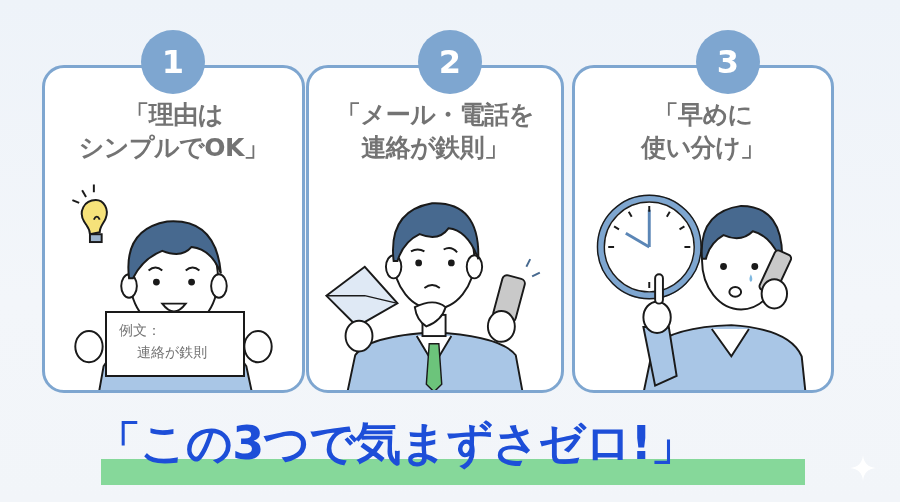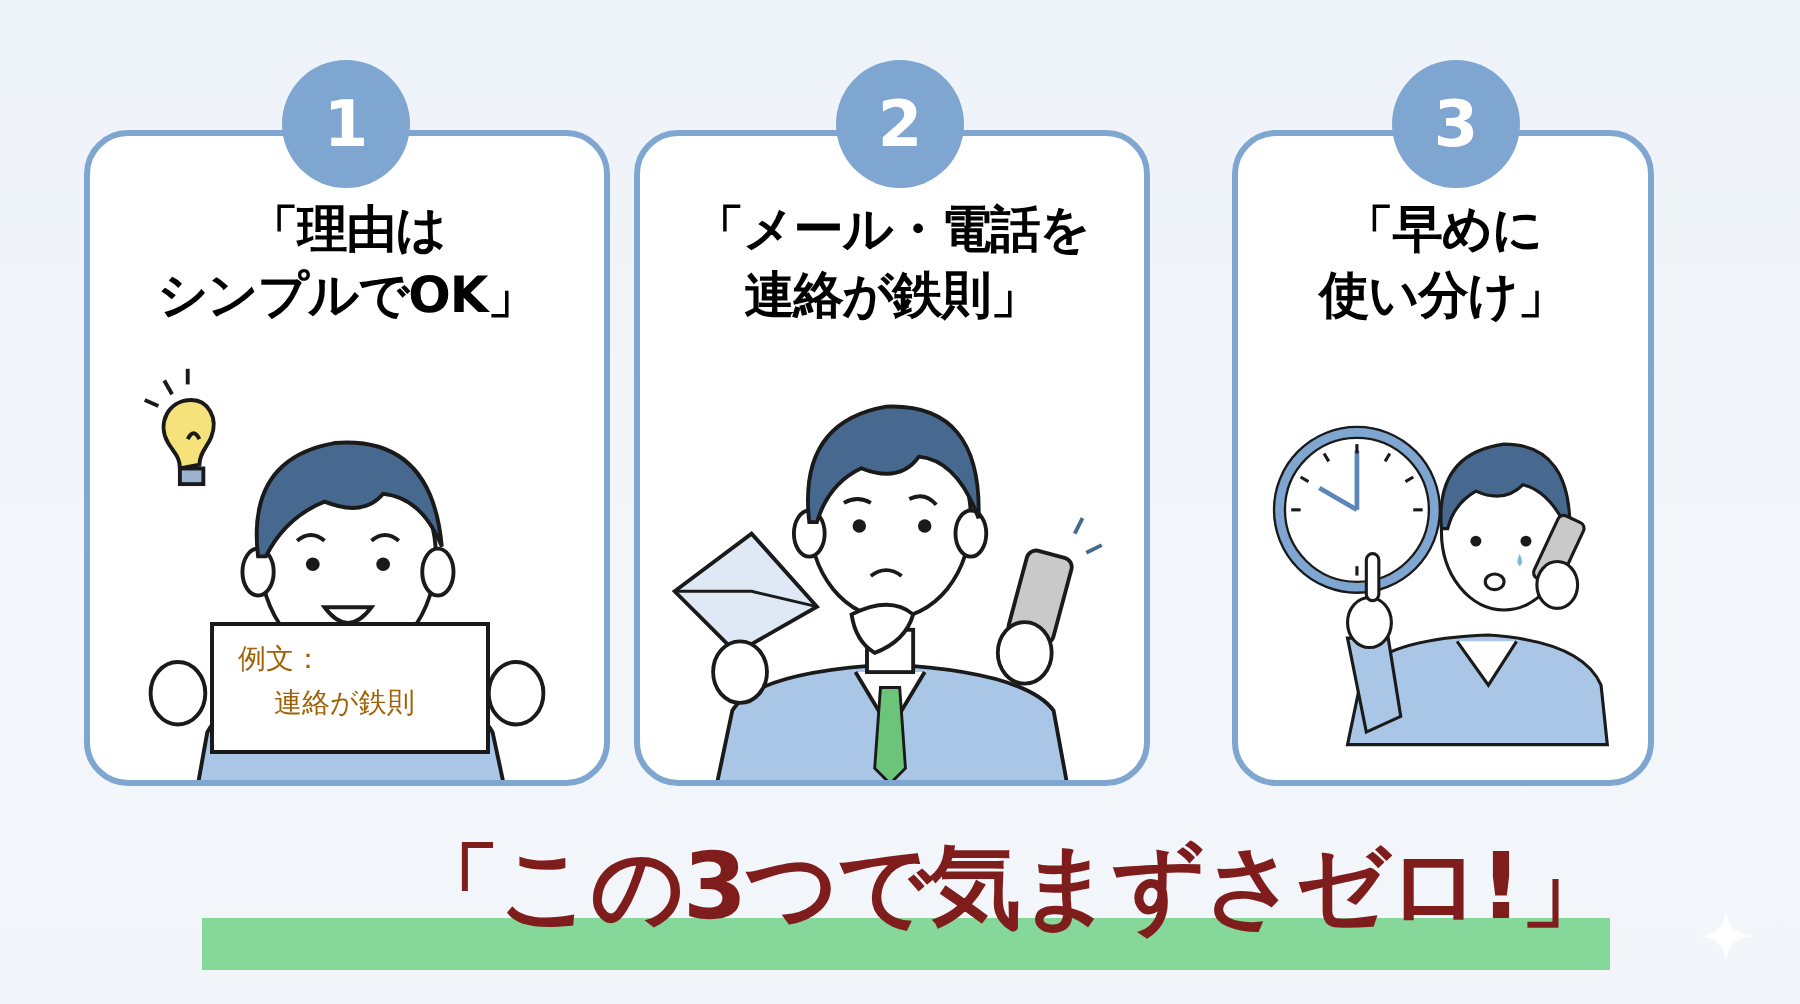--- a/index.html
+++ b/index.html
@@ -12,22 +12,22 @@
   .card {
     position: absolute;
     top: 65px;
     height: 328px;
     background: #ffffff;
     border: 3px solid #7ea6d0;
     border-radius: 22px;
     overflow: hidden;
   }
   .card-1 { left: 42px; width: 263px; }
-  .card-2 { left: 317px; width: 258px; }
-  .card-3 { left: 616px; width: 211px; }
+  .card-2 { left: 306px; width: 258px; }
+  .card-3 { left: 572px; width: 262px; }
   .num-badge {
     position: absolute;
     top: 30px;
     width: 64px; height: 64px;
     border-radius: 50%;
     background: #7ea6d0;
     color: #ffffff;
     font-weight: bold;
     font-size: 32px;
     display: flex; align-items: center; justify-content: center;
@@ -36,56 +36,56 @@
   .badge-1 { left: 141px; }
   .badge-2 { left: 418px; }
   .badge-3 { left: 696px; }
   .card-title {
     position: absolute;
     top: 30px; left: 0; right: 0;
     text-align: center;
     font-weight: bold;
     font-size: 25px;
     line-height: 33px;
-    color: #000000;
+    color: #737373;
     letter-spacing: -0.5px;
   }
   .card-title span { display: block; white-space: nowrap; }
   .illus { position: absolute; left: 0; top: 110px; width: 100%; height: 218px; }
   .sign {
     position: absolute;
     left: 60px; top: 243px;
     width: 140px; height: 66px;
     background: #fff;
     border: 2px solid #1a1a1a;
     font-size: 14px;
-    color: #a16207;
+    color: #737373;
     padding: 6px 0 0 12px;
     line-height: 22px;
   }
   .sign .l2 { display: block; padding-left: 18px; }
   .banner {
     position: absolute;
     left: 95px; top: 403px;
     width: 710px; height: 80px;
   }
   .banner-bar {
     position: absolute;
     left: 6px; right: 0;
     top: 56px; height: 26px;
     background: #86d89a;
   }
   .banner-text {
     position: absolute;
     left: 0; right: 0; top: 10px;
-    text-align: right;
+    text-align: left;
     font-weight: bold;
     font-size: 46px;
     line-height: 60px;
-    color: #7f1d1d;
+    color: #1d4ed8;
     letter-spacing: -1px;
     white-space: nowrap;
   }
   .sparkle {
     position: absolute;
     left: 850px; top: 455px;
     width: 26px; height: 26px;
   }
 </style>
 </head>

